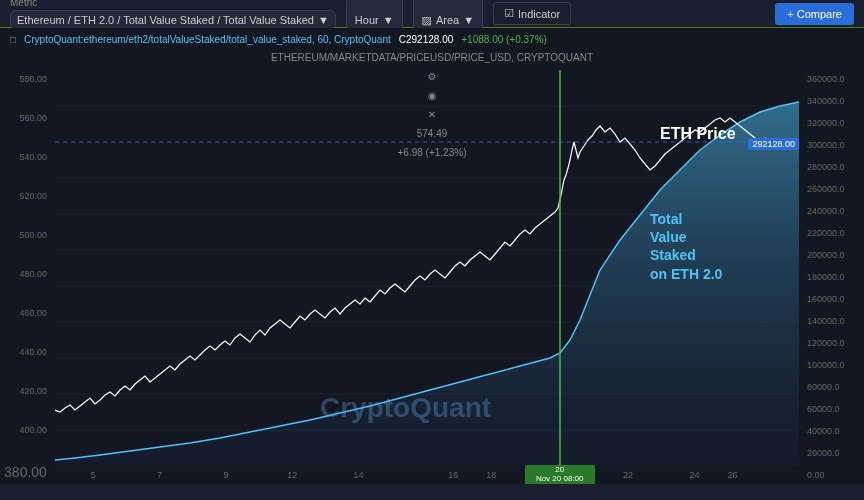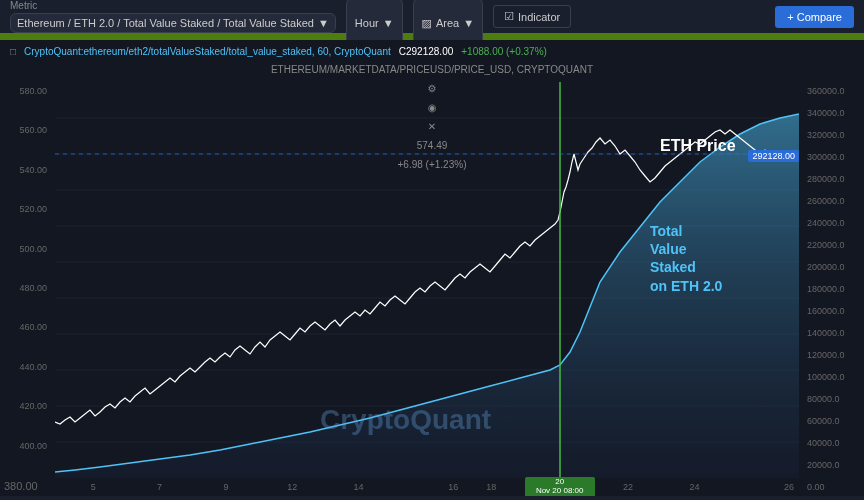--- a/index.html
+++ b/index.html
@@ -11,22 +11,22 @@
       width: 864px;
       height: 500px;
       overflow: hidden;
     }
     .top-bar {
       display: flex;
       align-items: center;
       background: #1a1f2e;
       padding: 6px 10px;
       gap: 10px;
-      border-bottom: 7px solid #4d7c0f;
-      height: 40px;
+      border-bottom: 1px solid #4d7c0f;
+      height: 28px;
     }
     .metric-section {
       display: flex;
       flex-direction: column;
       gap: 2px;
     }
     .metric-label {
       font-size: 10px;
       color: #888;
     }
@@ -256,21 +256,21 @@
         <div style="font-size: 9px; color: rgb(102, 102, 102); text-align: right; padding-right: 4px;">580.00</div>
         <div style="font-size: 9px; color: rgb(102, 102, 102); text-align: right; padding-right: 4px;">560.00</div>
         <div style="font-size: 9px; color: rgb(102, 102, 102); text-align: right; padding-right: 4px;">540.00</div>
         <div style="font-size: 9px; color: rgb(102, 102, 102); text-align: right; padding-right: 4px;">520.00</div>
         <div style="font-size: 9px; color: rgb(102, 102, 102); text-align: right; padding-right: 4px;">500.00</div>
         <div style="font-size: 9px; color: rgb(102, 102, 102); text-align: right; padding-right: 4px;">480.00</div>
         <div style="font-size: 9px; color: rgb(102, 102, 102); text-align: right; padding-right: 4px;">460.00</div>
         <div style="font-size: 9px; color: rgb(102, 102, 102); text-align: right; padding-right: 4px;">440.00</div>
         <div style="font-size: 9px; color: rgb(102, 102, 102); text-align: right; padding-right: 4px;">420.00</div>
         <div style="font-size: 9px; color: rgb(102, 102, 102); text-align: right; padding-right: 4px;">400.00</div>
-        <div style="font-size: 11px; color: rgb(102, 102, 102); text-align: left; padding-right: 4px;">380.00</div>
+        <div style="font-size: 14px; color: rgb(102, 102, 102); text-align: center; padding-right: 4px;">380.00</div>
       </div>
 
     <div class="right-axis" id="right-axis">
         <div style="font-size: 9px; color: rgb(102, 102, 102); text-align: left; padding-left: 4px;">360000.0</div>
         <div style="font-size: 9px; color: rgb(102, 102, 102); text-align: left; padding-left: 4px;">340000.0</div>
         <div style="font-size: 9px; color: rgb(102, 102, 102); text-align: left; padding-left: 4px;">320000.0</div>
         <div style="font-size: 9px; color: rgb(102, 102, 102); text-align: left; padding-left: 4px;">300000.0</div>
         <div style="font-size: 9px; color: rgb(102, 102, 102); text-align: left; padding-left: 4px;">280000.0</div>
         <div style="font-size: 9px; color: rgb(102, 102, 102); text-align: left; padding-left: 4px;">260000.0</div>
         <div style="font-size: 9px; color: rgb(102, 102, 102); text-align: left; padding-left: 4px;">240000.0</div>
@@ -388,17 +388,17 @@
         <div style="font-size: 9px; text-align: center; flex: 1 1 0%; color: rgb(102, 102, 102);">7</div>
         <div style="font-size: 9px; text-align: center; flex: 1 1 0%; color: rgb(102, 102, 102);">9</div>
         <div style="font-size: 9px; text-align: center; flex: 1 1 0%; color: rgb(102, 102, 102);">12</div>
         <div style="font-size: 9px; text-align: center; flex: 1 1 0%; color: rgb(102, 102, 102);">14</div>
         <div style="font-size: 9px; text-align: right; flex: 1 1 0%; color: rgb(102, 102, 102);">16</div>
         <div style="font-size: 9px; text-align: center; flex: 1 1 0%; color: rgb(102, 102, 102);">18</div>
         <div style="font-size: 8px; text-align: center; flex: 1 1 0%; background: rgb(42, 122, 42); color: rgb(255, 255, 255); padding: 1px 2px; border-radius: 2px; white-space: pre; line-height: 1.1;">20
 Nov 20 08:00</div>
         <div style="font-size: 9px; text-align: center; flex: 1 1 0%; color: rgb(102, 102, 102);">22</div>
         <div style="font-size: 9px; text-align: center; flex: 1 1 0%; color: rgb(102, 102, 102);">24</div>
-        <div style="font-size: 9px; text-align: right; flex: 1 1 0%; color: rgb(102, 102, 102);">26</div>
+        <div style="font-size: 9px; text-align: left; flex: 1 1 0%; color: rgb(102, 102, 102);">26</div>
       </div>
 
   </div>
 </div>
 
 </body></html>

